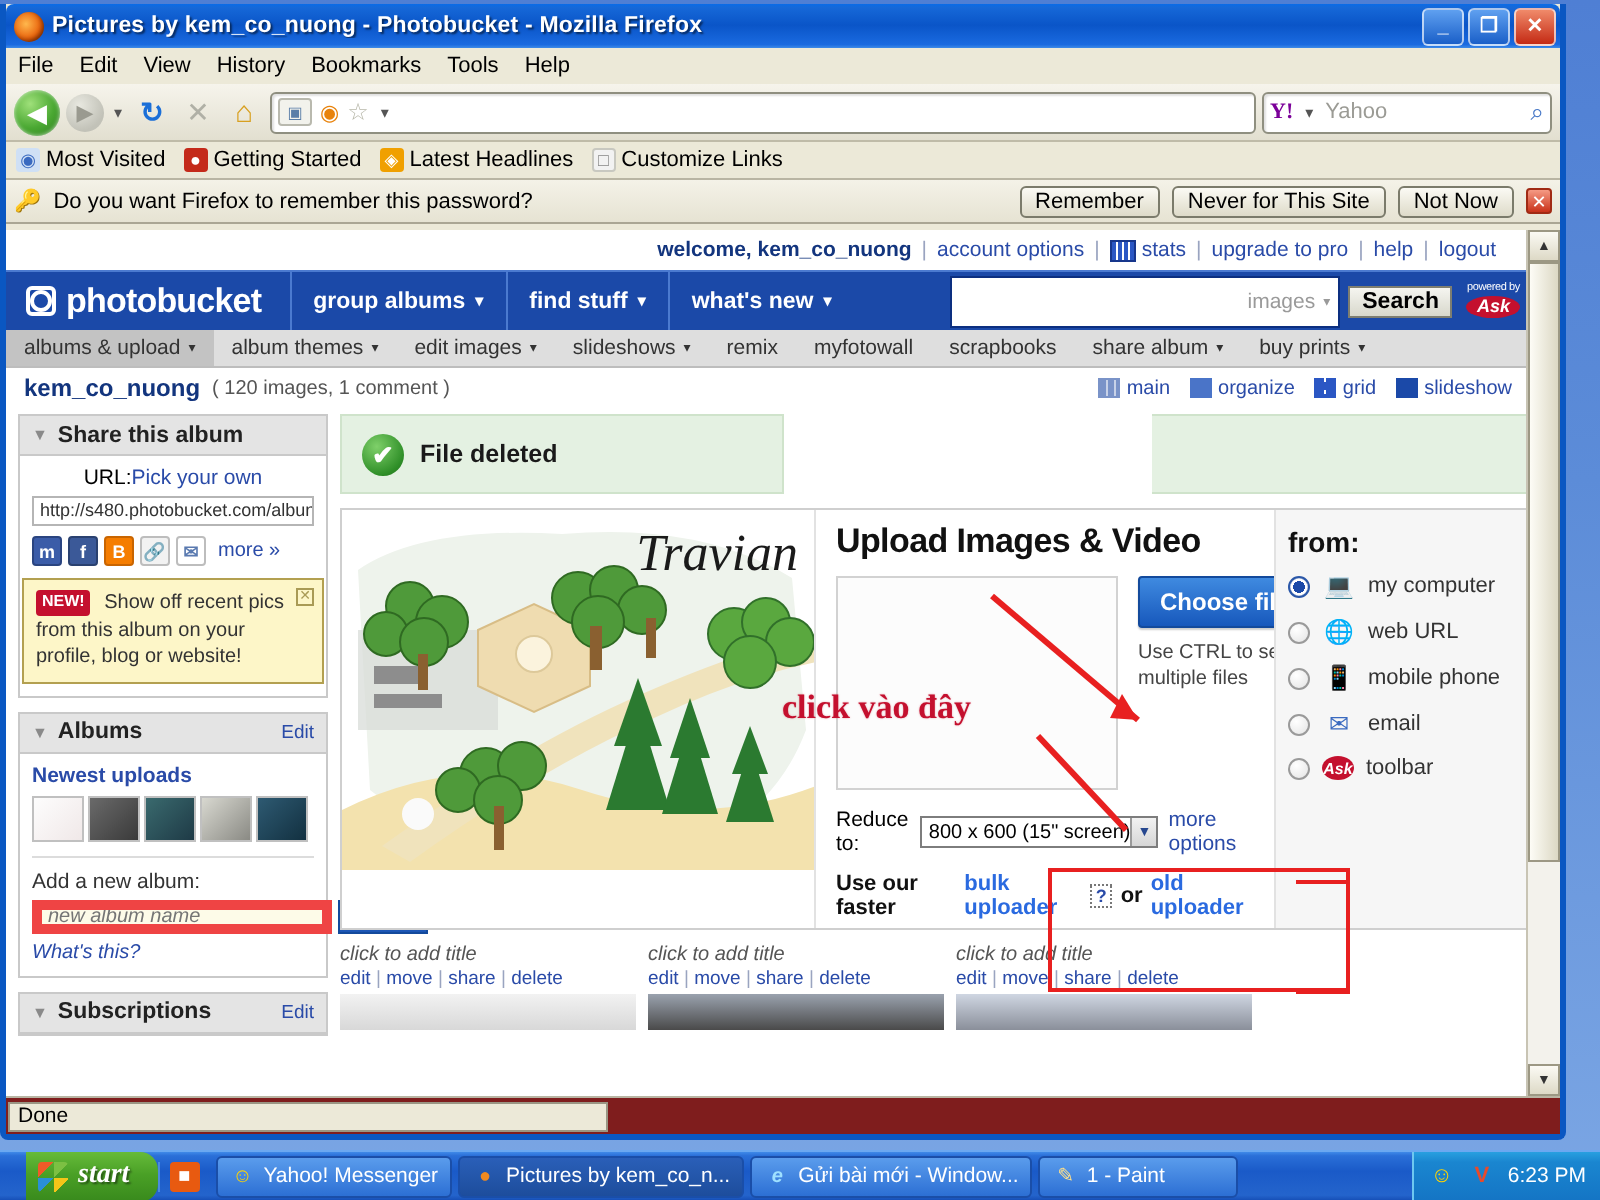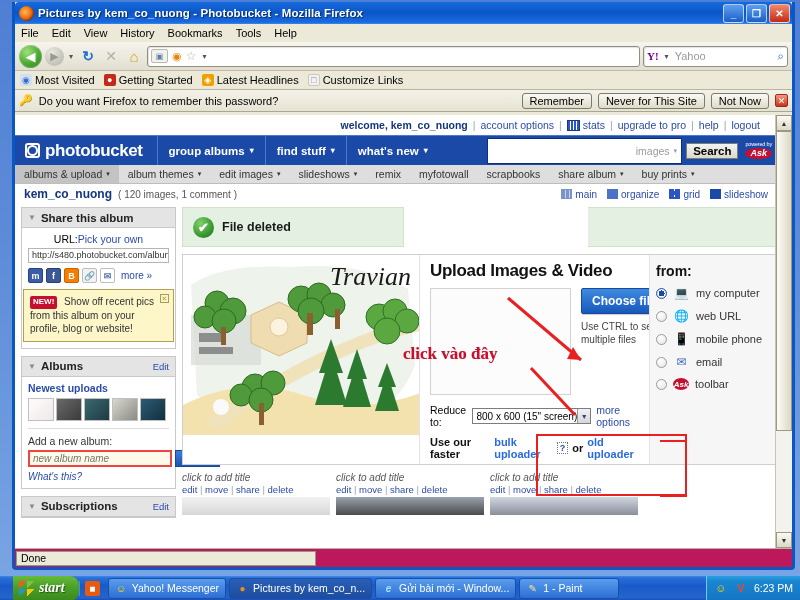--- a/index.html
+++ b/index.html
@@ -12,21 +12,21 @@
   }
 
   
   #desktop {
     position:absolute; inset:0;
     background: linear-gradient(180deg,#4f7fd4 0%, #5c8cd8 40%, #7ba6e4 100%);
   }
 
   
   #window {
-    position:absolute; left:12px; top:2px; width:783px; height:568px;
+    position:absolute; left:0; top:2px; width:783px; height:568px;
     border:3px solid #0a57c2;
     border-top:none;
     background:#ece9d8;
     border-radius:0 0 4px 4px;
   }
   #titlebar {
     height:22px;
     background:linear-gradient(180deg,#0a6ce8 0%, #1668d8 8%, #0a55c8 48%, #1a6ae0 92%, #3d8ae8 100%);
     display:flex; align-items:center; padding:0 2px 0 4px;
     color:#fff; font-weight:bold; font-size:11.5px;
@@ -254,21 +254,21 @@
   .thumbrow .tn { width:26px;height:23px;border:1px solid #c0c0c0; }
   .tn.t1 { background:linear-gradient(135deg,#fdfdfd,#f0e8e8); }
   .tn.t2 { background:linear-gradient(135deg,#6a6a6a,#3a3a3a); }
   .tn.t3 { background:linear-gradient(135deg,#3a6a6e,#1e3a46); }
   .tn.t4 { background:linear-gradient(135deg,#d8d8d0,#8a8a84); }
   .tn.t5 { background:linear-gradient(135deg,#2e5a72,#123040); }
   .hr { border-top:1px solid #dcdcdc; margin:7px 0 6px; }
   .addlabel { font-size:10.5px; color:#333; margin-bottom:3px; }
   .addrow { display:flex; gap:3px; }
   .addrow input {
-    flex:1; height:17px; border:2px solid #ef4444; background:#fdfbe8;
+    flex:1; height:17px; border:5px solid #ef4444; background:#fdfbe8;
     font-style:italic; color:#9a9a8a; font-size:10px; padding:0 3px;
     font-family:"Liberation Sans",sans-serif;
   }
   .savebtn {
     background:linear-gradient(180deg,#3f7fd8,#1b55b4); color:#fff; font-weight:bold;
     border:1px solid #134a9c; font-size:10.5px; padding:0 9px;
   }
   .whats { color:#2a4ba8; font-style:italic; font-size:10px; margin-top:4px; }
 
   
@@ -386,21 +386,21 @@
   }
   .hscroll .strack { flex:1; position:relative; background:#f3f2ec; }
   .hscroll .sthumb {
     position:absolute;left:0;top:0;bottom:0;width:600px;
     background:linear-gradient(180deg,#fdfcf6,#dcd8c4);border:1px solid #9c9884;
   }
 
   
   #ffstatus {
     position:absolute; left:0; right:0; bottom:0; height:19px;
-    background:#be185d; border-top:1px solid #b9b5a3; display:flex; align-items:center;
+    background:#7f1d1d; border-top:1px solid #b9b5a3; display:flex; align-items:center;
   }
   #ffstatus .stxt {
     width:300px;height:15px;margin-left:1px;border:1px solid #9a9684;background:#ece9d8;
     display:flex;align-items:center;padding-left:4px;font-size:10.5px;
   }
   #ffstatus .fill { flex:1; }
 
   
   #taskbar {
     position:absolute; left:0; bottom:0; width:800px; height:25px;

